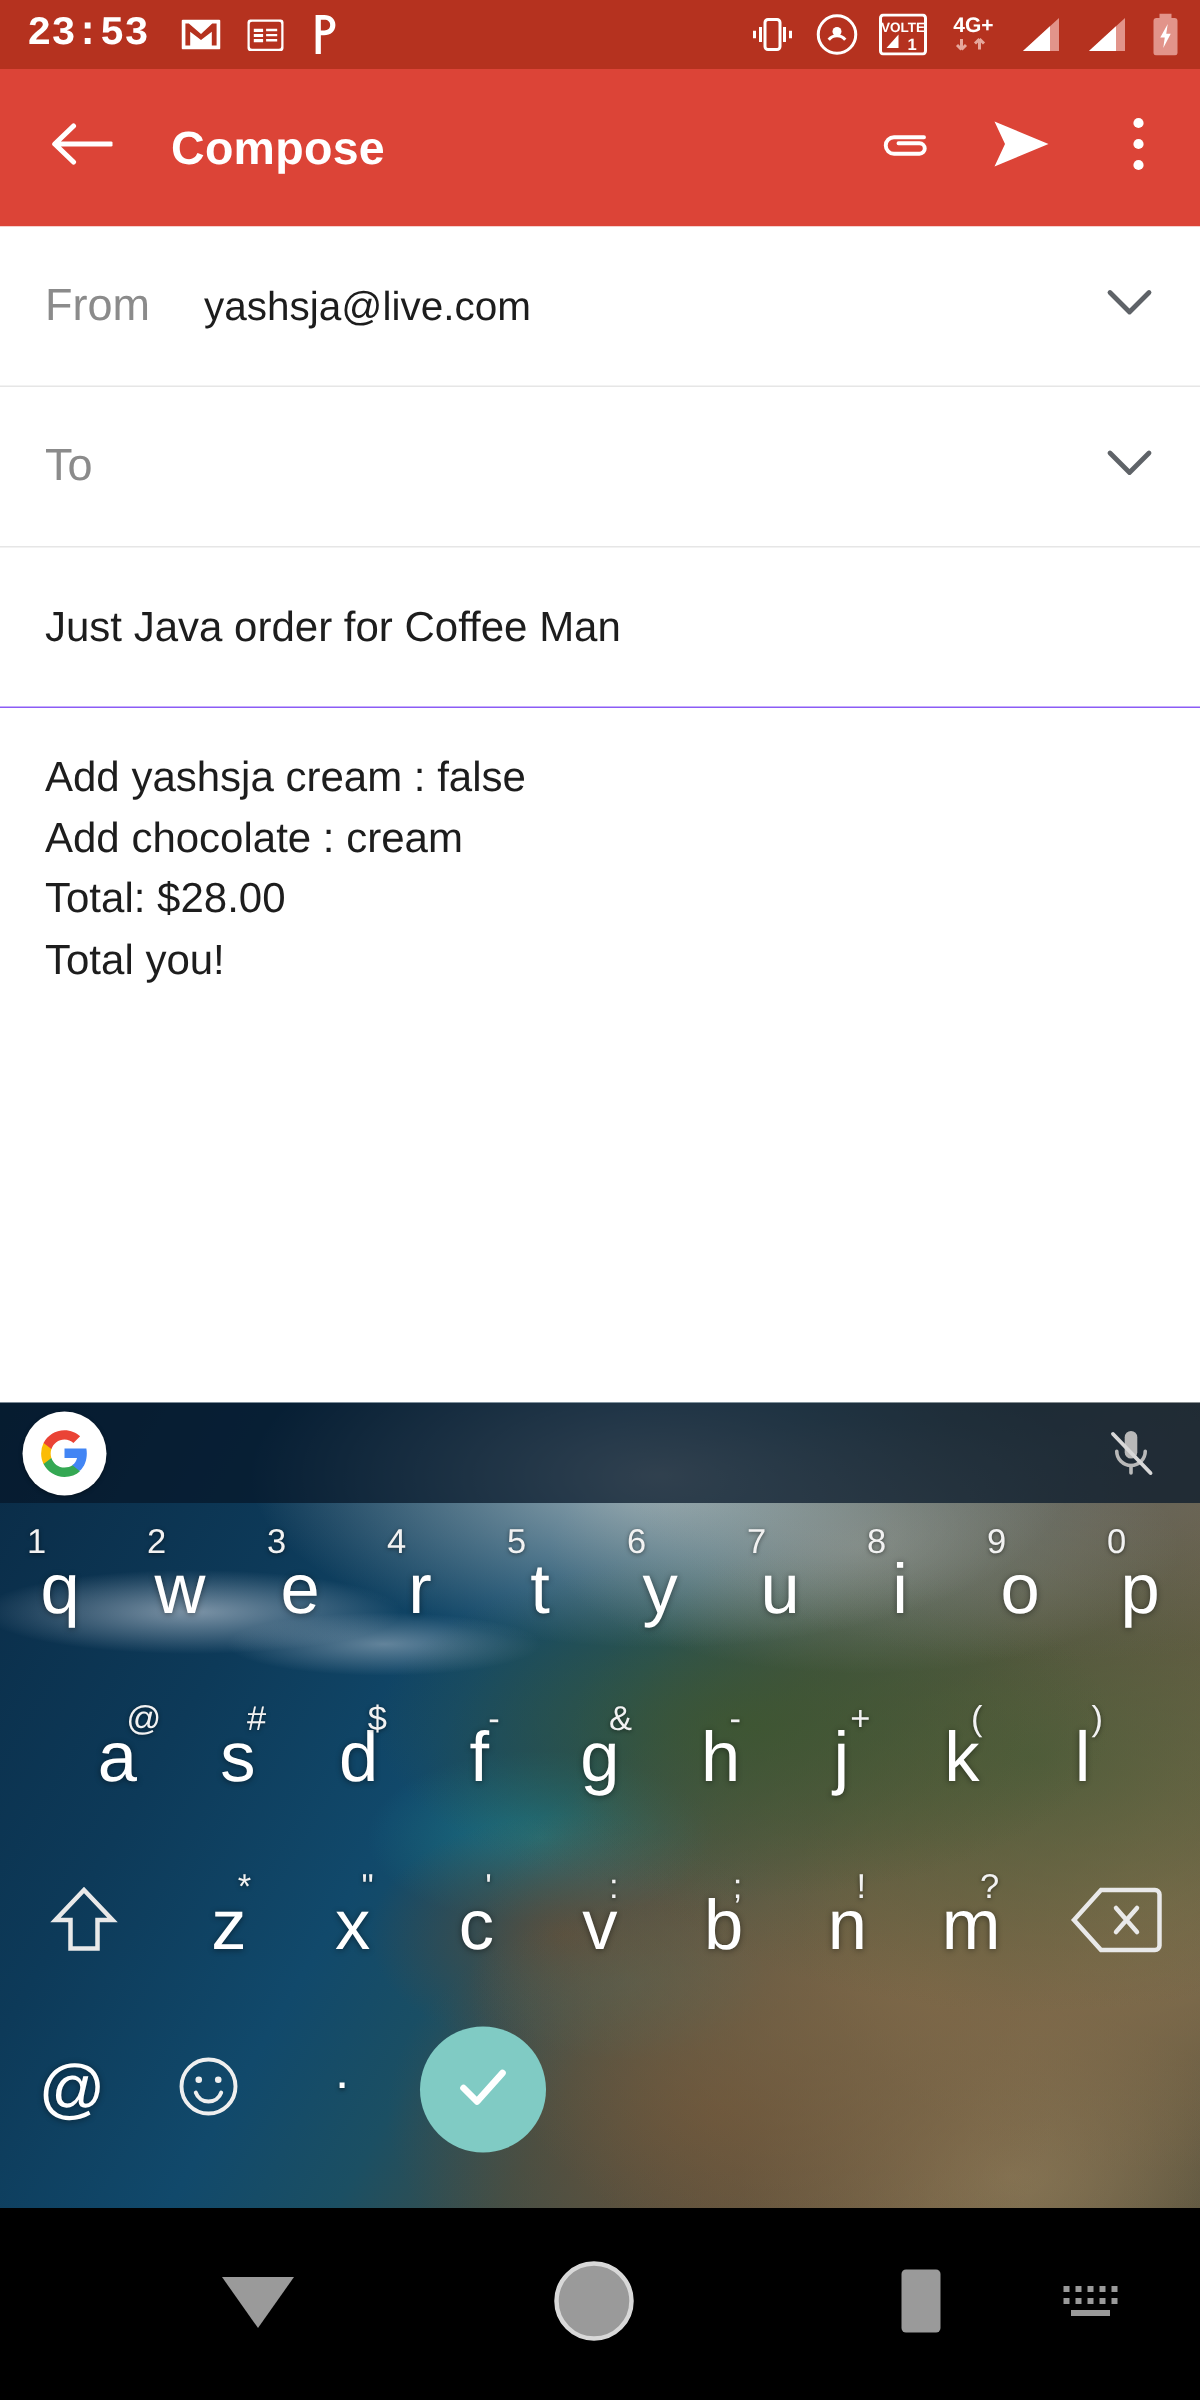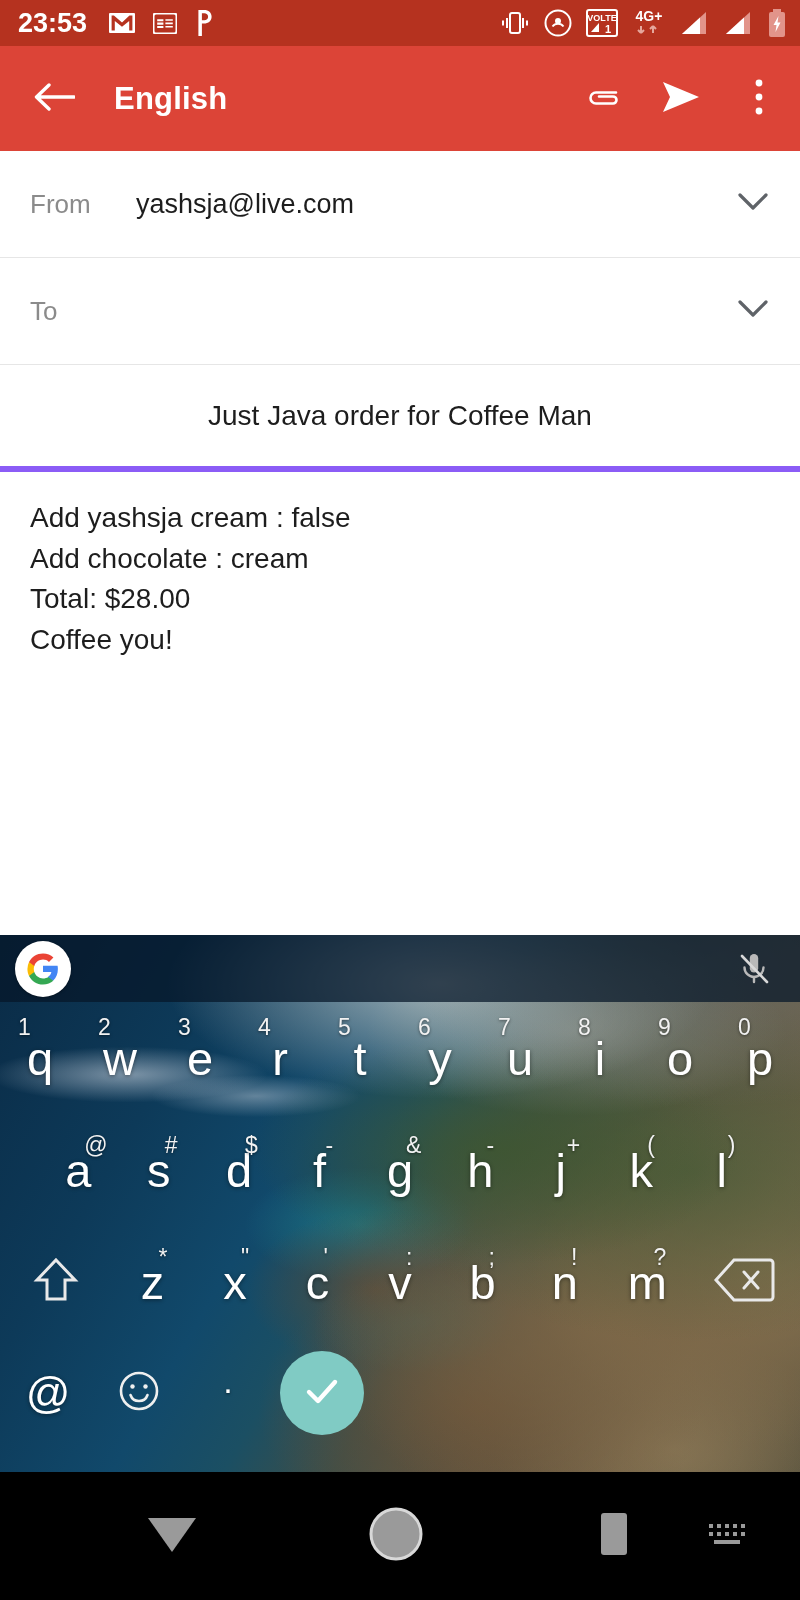--- a/index.html
+++ b/index.html
@@ -13,21 +13,21 @@
 
   
   .status-bar{
     position:absolute; left:0; top:0; width:800px; height:46px;
     background:#b5321f;
     display:flex; align-items:center;
     color:#fff;
   }
   .status-clock{
     font-size:27px; font-weight:700; letter-spacing:0px;
-    margin-left:18px; line-height:1;
+    margin-left:18px; line-height:1;font-family:Liberation Mono, monospace;
   }
   .status-left-icons{ display:flex; align-items:center; gap:18px; margin-left:22px; }
   .status-right-icons{
     position:absolute; right:14px; top:0; height:46px;
     display:flex; align-items:center; gap:14px;
   }
   .sicon{ display:block; }
 
   
   .ic-gmail{ width:26px; height:20px; }
@@ -55,34 +55,33 @@
     position:absolute; left:0; top:151px; width:800px; height:784px;
     background:#fff;
   }
   .field-row{
     position:relative; display:flex; align-items:center;
     border-bottom:1px solid #e6e6e6;
     padding:0 30px;
     height:107px;
   }
   .field-label{
-    color:#8b8b8b; font-size:26px; width:106px; flex:0 0 auto;
+    color:#8b8b8b; font-size:30px; width:106px; flex:0 0 auto;
   }
   .field-value{
     color:#1d1d1d; font-size:27px; flex:1 1 auto;
   }
   .field-value.empty{ color:#8b8b8b; }
   .caret{
     width:34px; height:34px; flex:0 0 auto; display:flex; align-items:center; justify-content:center;
   }
 
   .subject-row{
     display:flex; align-items:center; height:107px; padding:0 30px;
-    border-bottom:6px solid #8b5cf6;
-    justify-content:center;
+    border-bottom:1px solid #8b5cf6;
   }
   .subject-text{ color:#1d1d1d; font-size:28px; }
 
   .body-area{
     padding:26px 30px 0 30px;
   }
   .body-line{
     color:#1d1d1d; font-size:28px; line-height:40.5px; white-space:pre;
   }
 
@@ -263,21 +262,21 @@
 </div>
 
 <div class="app-bar">
   <div class="back-btn">
     <span>
       <svg width="42" height="34" viewBox="0 0 42 34">
           <path d="M41 17 H4 M16 5 L3.5 17 L16 29" fill="none" stroke="#fff" stroke-width="3.4" stroke-linecap="round" stroke-linejoin="round"></path>
         </svg>
     </span>
   </div>
-  <div class="app-title">English</div>
+  <div class="app-title">Compose</div>
   <div class="app-actions">
     <div class="act">
       <span>
         <svg width="40" height="30" viewBox="0 0 40 30">
             <path d="M33 10.5 H13 a5.5 5.5 0 000 11 H30 a3.5 3.5 0 000-7 H16" fill="none" stroke="#fff" stroke-width="2.6" stroke-linecap="round"></path>
           </svg>
       </span>
     </div>
     <div class="act">
       <span>
@@ -325,21 +324,21 @@
   </div>
 
   <div class="subject-row">
     <div class="subject-text" placeholder="Subject">Just Java order for Coffee Man</div>
   </div>
 
   <div class="body-area">
     <div class="body-line">Add yashsja cream : false</div>
     <div class="body-line">Add chocolate : cream</div>
     <div class="body-line">Total: $28.00</div>
-    <div class="body-line">Coffee you!</div>
+    <div class="body-line">Total you!</div>
   </div>
 </div>
 
 <div class="keyboard">
   <div class="kb-photo"></div>
 
   <div class="kb-topbar">
     <div class="g-logo">
       <svg width="34" height="34" viewBox="0 0 48 48">
         <path fill="#4285F4" d="M45 24c0-1.6-.15-3.15-.43-4.64H24v8.78h11.8c-.51 2.74-2.06 5.06-4.39 6.62v5.5h7.1C42.66 36.4 45 30.7 45 24z"></path>

